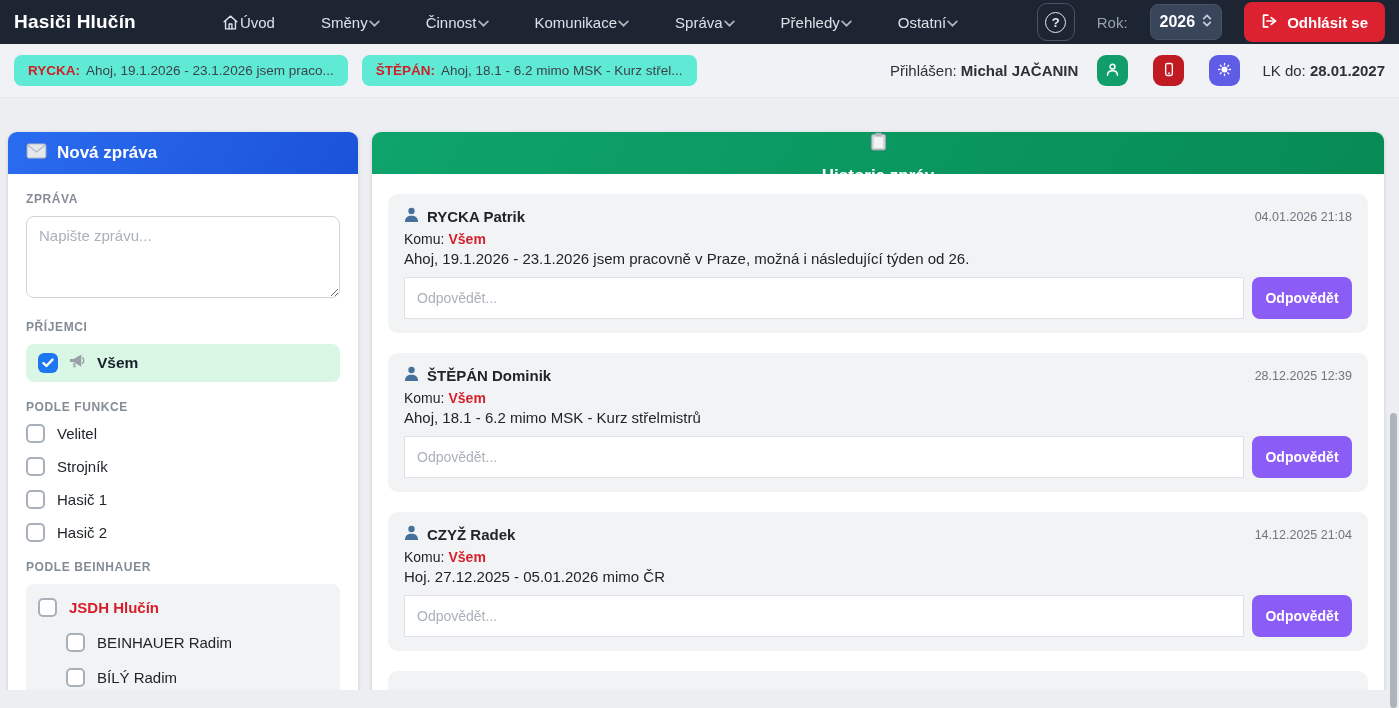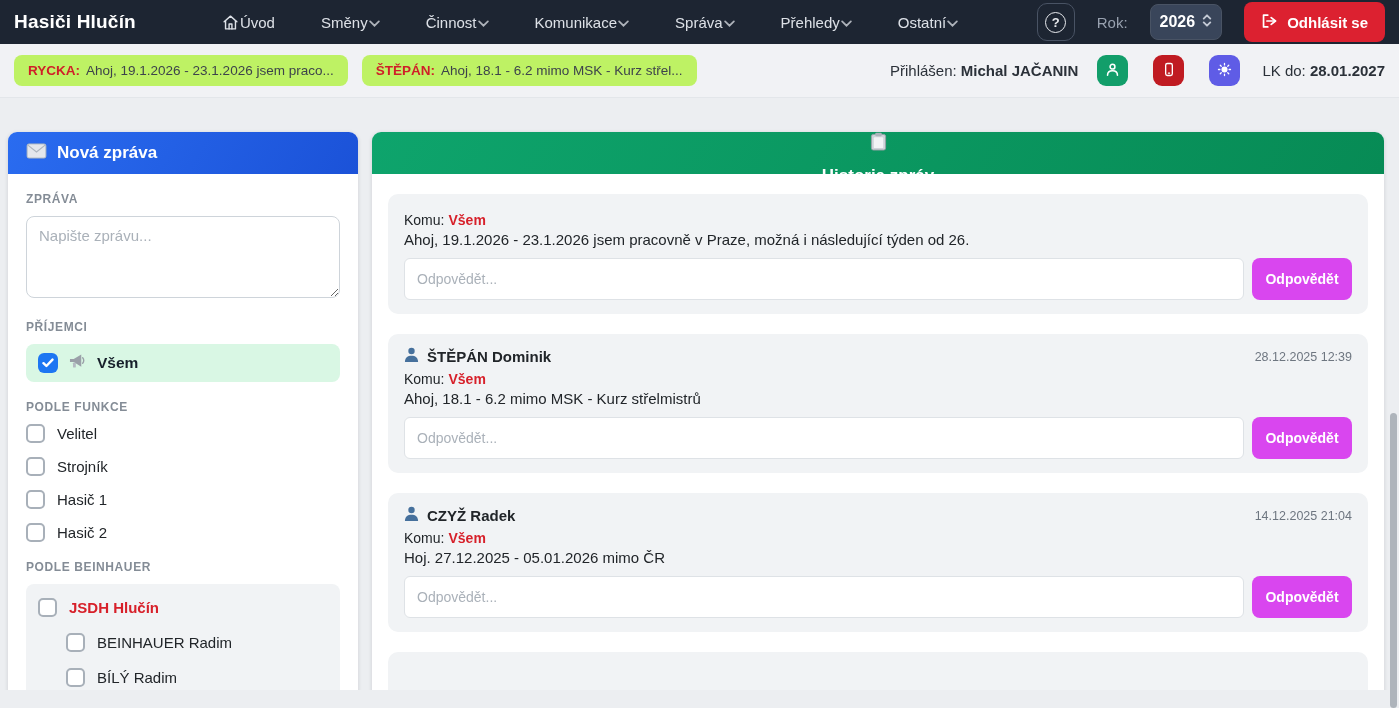--- a/index.html
+++ b/index.html
@@ -15,21 +15,21 @@
   .nav-right { margin-left:auto; display:flex; align-items:center; gap:22px; }
   .help-btn { width:38px; height:38px; border:1px solid #495364; border-radius:10px; display:flex; align-items:center; justify-content:center; cursor:pointer; }
   .help-circle { width:21px; height:21px; border:1.6px solid #e8eaee; border-radius:50%; color:#e8eaee; font-size:13px; font-weight:bold; display:flex; align-items:center; justify-content:center; }
   .rok-label { color:#98a1af; font-size:15px; }
   .year-box { background:#39455a; border:1px solid #495364; border-radius:8px; height:36px; min-width:66px; display:flex; align-items:center; justify-content:center; gap:7px; padding:16px 9px; cursor:pointer; }
   .year-val { color:#fff; font-size:16px; font-weight:bold; }
   .logout-btn { background:#dc2130; border:none; border-radius:8px; height:40px; padding:4px 17px; display:flex; align-items:center; gap:9px; color:#fff; font-size:15px; font-weight:bold; cursor:pointer; }
 
   
   .statusbar { height:54px; background:#f1f2f5; border-bottom:1px solid #e3e6ea; display:flex; align-items:center; padding:0 14px; }
-  .ticker { background:#bef264; border-radius:8px; padding:8px 14px; font-size:13.5px; color:#3d434b; margin-right:14px; white-space:nowrap; cursor:pointer; }
+  .ticker { background:#5eead4; border-radius:8px; padding:8px 14px; font-size:13.5px; color:#3d434b; margin-right:14px; white-space:nowrap; cursor:pointer; }
   .ticker b { color:#d01f28; margin-right:3px; }
   .status-right { margin-left:auto; display:flex; align-items:center; }
   .loggedin { font-size:15px; color:#2b3139; margin-right:19px; white-space:nowrap; }
   .loggedin b { font-weight:bold; }
   .sq-btn { width:31px; height:31px; border:none; border-radius:9px; display:flex; align-items:center; justify-content:center; cursor:pointer; margin-right:25px; }
   .sq-green { background:#129e6a; }
   .sq-red { background:#c01b22; }
   .sq-indigo { background:#5f5ce6; }
   .lk { font-size:15px; color:#2b3139; white-space:nowrap; margin-left:-3px; }
   .lk b { font-weight:bold; }
@@ -64,23 +64,23 @@
   
   .history-body { padding:20px 16px; }
   .msg-card { background:#f1f3f5; border-radius:10px; padding:13px 16px 14px 16px; margin-bottom:20px; }
   .msg-top { display:flex; align-items:center; }
   .msg-author { display:flex; align-items:center; gap:8px; font-size:15px; font-weight:bold; color:#212529; }
   .msg-date { margin-left:auto; font-size:12.5px; color:#6e7680; }
   .msg-komu { margin-top:5px; font-size:14px; color:#212529; }
   .msg-komu b { color:#d7202a; margin-left:4px; }
   .msg-text { margin-top:3px; font-size:15px; color:#212529; }
   .reply-row { display:flex; gap:8px; margin-top:10px; }
-  .reply-input { flex:1; height:42px; background:#fff; border:1px solid #dee2e6; border-radius:6px; padding:0 12px; font-size:14px; font-family:"Liberation Sans",sans-serif; color:#212529; outline:none; }
+  .reply-input { flex:1; height:42px; background:#fff; border:1px solid #dee2e6; border-radius:0; padding:0 12px; font-size:14px; font-family:"Liberation Sans",sans-serif; color:#212529; outline:none; }
   .reply-input::placeholder { color:#aab1b9; }
-  .reply-btn { width:100px; height:42px; background:#d946ef; color:#fff; border:none; border-radius:8px; font-size:14px; font-weight:bold; cursor:pointer; }
+  .reply-btn { width:100px; height:42px; background:#8b5cf6; color:#fff; border:none; border-radius:8px; font-size:14px; font-weight:bold; cursor:pointer; }
   .msg-card.partial { height:130px; margin-bottom:0; }
 
   
   .scroll-thumb { position:fixed; right:2px; top:413px; width:7px; height:295px; background:#aeb4bb; border-radius:4px; }
 </style>
 </head>
 <body>
 
 <div class="navbar">
   <div class="brand">Hasiči Hlučín</div>
@@ -297,20 +297,32 @@
             <rect x="4" y="5.5" width="10" height="11.5" rx="1" fill="#f2f3f5"></rect>
             <rect x="5.5" y="0.8" width="7" height="3.6" rx="1.2" fill="#aeb4bc"></rect>
           </svg>
       </span>
       <span>Historie zpráv</span>
     </div>
 
     <div class="history-body">
 
       <div class="msg-card">
+        <div class="msg-top">
+          <span class="msg-author">
+            <span>
+              <svg width="15" height="16" viewBox="0 0 16 17" fill="#46709c">
+                  <circle cx="8" cy="4.2" r="3.4"></circle>
+                  <path d="M1 16 C1 11.2 4 9.3 8 9.3 C12 9.3 15 11.2 15 16 Z"></path>
+                </svg>
+            </span>
+            <span>RYCKA Patrik</span>
+          </span>
+          <span class="msg-date">04.01.2026 21:18</span>
+        </div>
         <div class="msg-komu">
           <span>Komu:</span><b>Všem</b>
         </div>
         <div class="msg-text">Ahoj, 19.1.2026 - 23.1.2026 jsem pracovně v Praze, možná i následující týden od 26.</div>
         <div class="reply-row">
           <input class="reply-input" placeholder="Odpovědět..." style="">
           <button class="reply-btn">Odpovědět</button>
         </div>
       </div>
 

